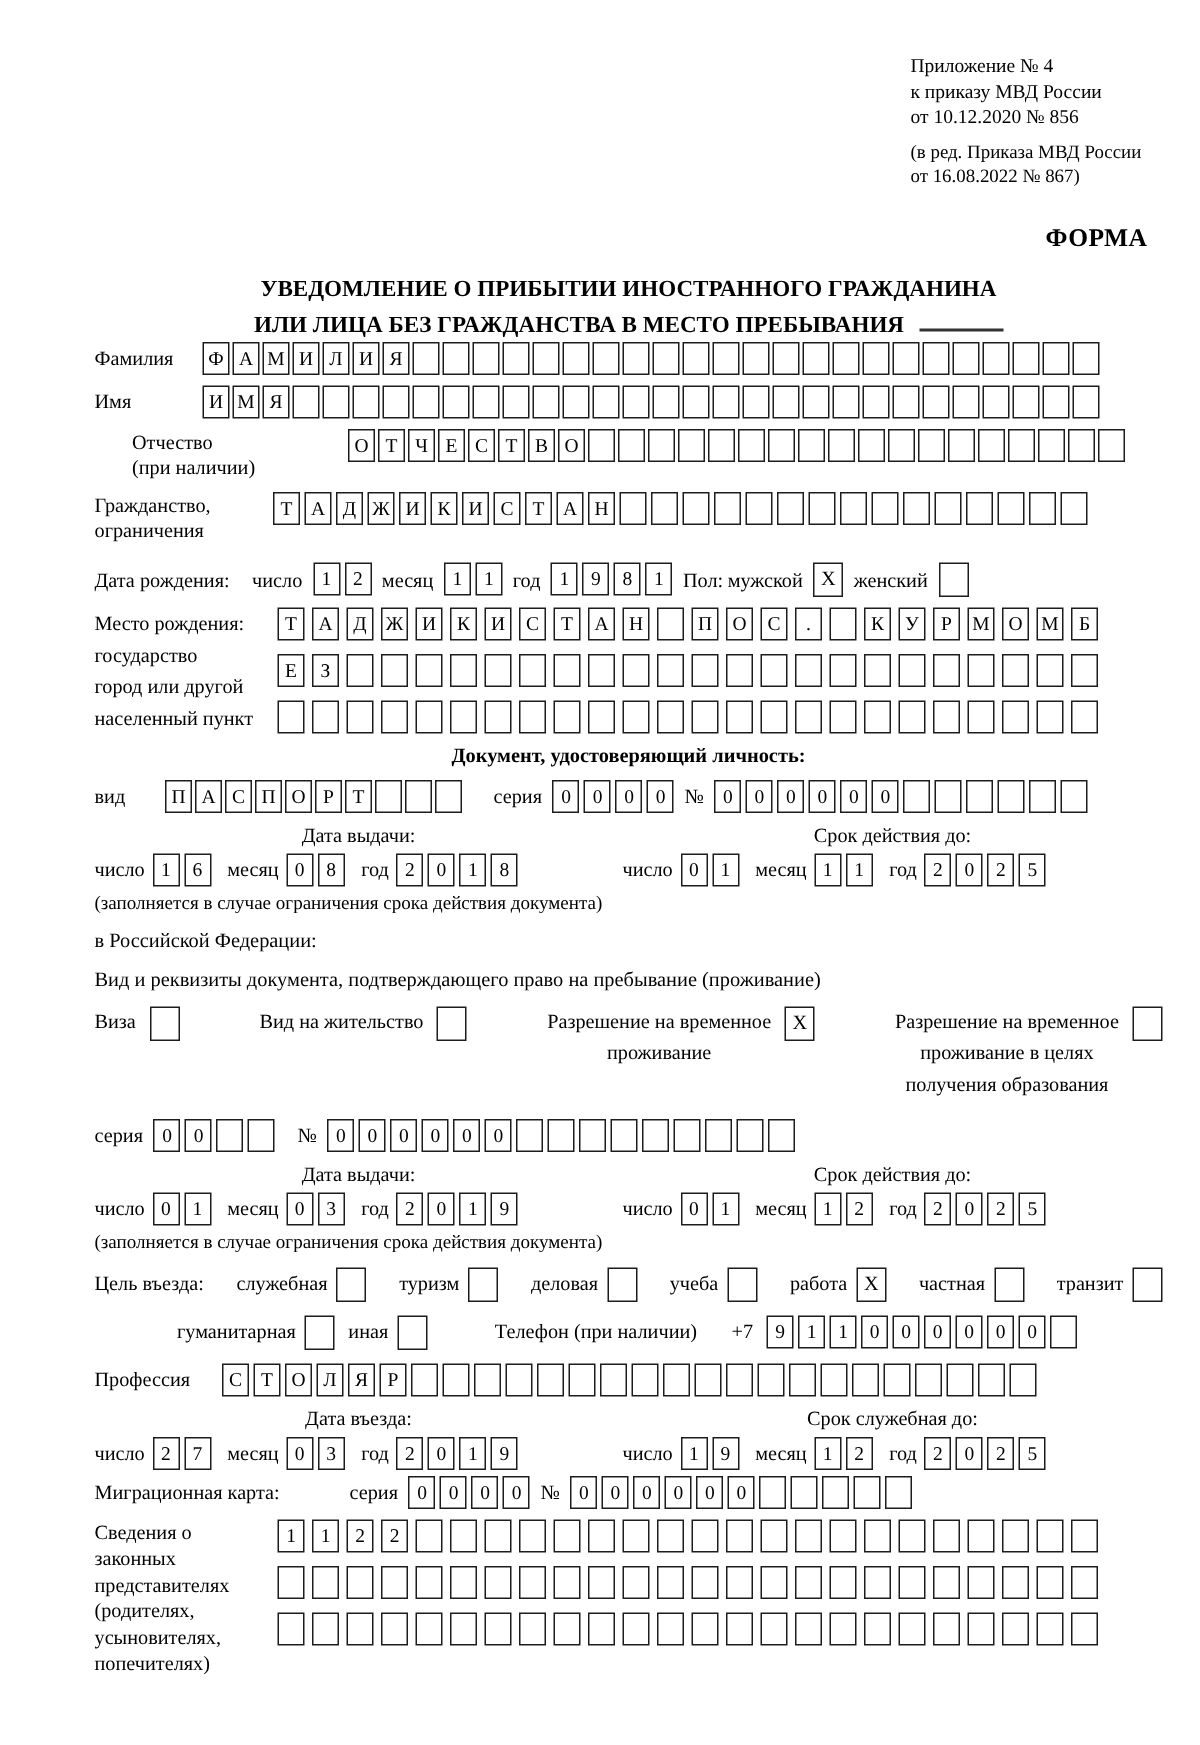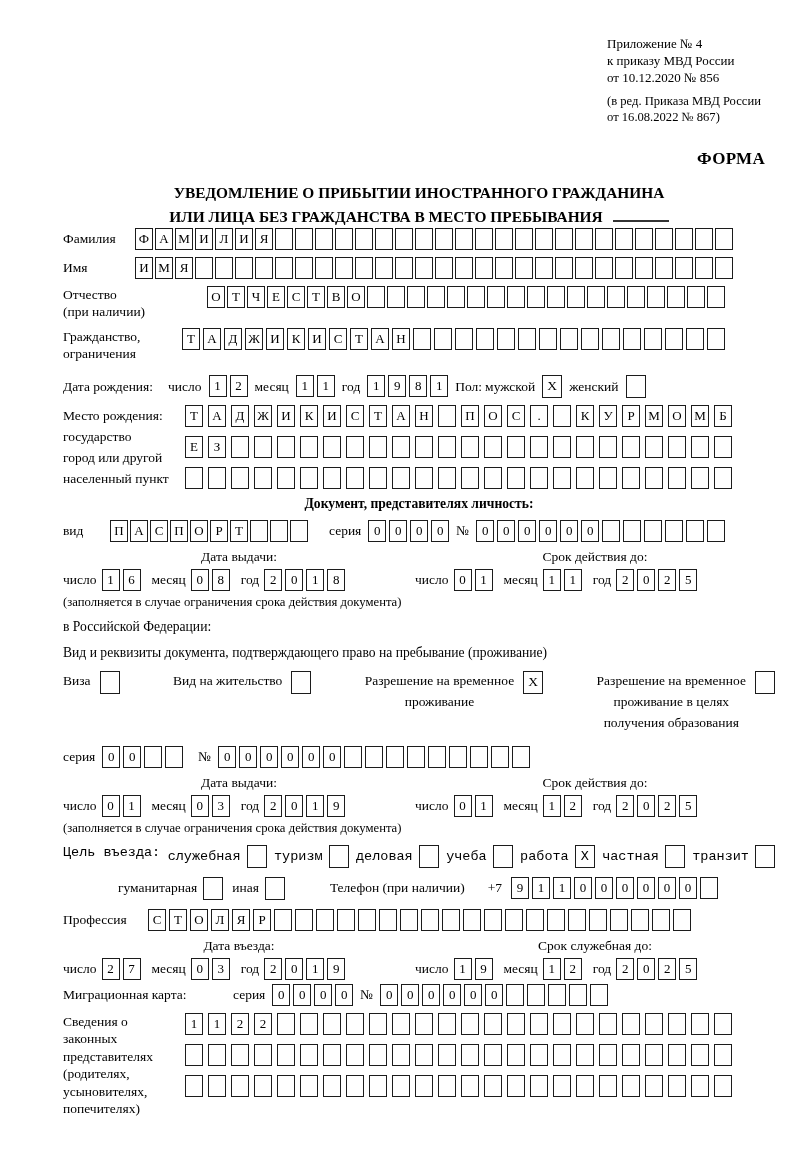--- a/index.html
+++ b/index.html
@@ -18,21 +18,21 @@
 
   .title { text-align: center; font-weight: bold; font-size: 15.4px; line-height: 1.5; margin-top: 6px; }
   .uline { display:inline-block; width: 56px; border-bottom: 2px solid #333; height: 12px; margin-left: 10px; }
   .sec { font-weight: bold; font-size: 14.1px; margin: 24px 0 18px; }
 
   
   .row  { display: flex; align-items: center; margin-bottom: 7px; gap: 7px; }
   .rowt { display: flex; align-items: flex-start; margin-bottom: 7px; gap: 7px; }
   .lbl  { font-size: 13.5px; line-height: 1.3; flex-shrink: 0; }
   .lh21 { line-height: 21px; }
-  .w65  { width: 65px; } .w144 { width: 137px; } .w112 { width: 112px; }
+  .w65  { width: 65px; } .w144 { width: 137px; margin-left: 25px; } .w112 { width: 112px; }
   .w115 { width: 115px; } .w47 { width: 40px; } .w163 { width: 163px; } .w85 { width: 78px; }
   .cells { display: flex; gap: 2px; }
   .cells.g3 { gap: 3px; } .cells.g5 { gap: 5px; }
   .cell {
     width: 16px; height: 20px; border: 1.6px solid #1c1c1c; background:#fff;
     display: inline-flex; align-items: center; justify-content: center;
     font-size: 13px; flex-shrink: 0;
   }
   .cb {
     width: 18px; height: 21px; border: 1.6px solid #1c1c1c; background:#fff;
@@ -49,21 +49,21 @@
   .dp-title { font-size: 13.5px; text-align: center; margin-bottom: 4px; }
   .dp-row { display: flex; align-items: center; gap: 5px; font-size: 13.5px; }
   .dp-row .dw { margin-left: 6px; }
   .note { font-size: 12.7px; text-align: left; margin: 0 0 9px; }
 
   .intro { font-size: 13.6px; margin: 4px 0 10px; }
   .opts { display: flex; align-items: flex-start; justify-content: space-between; margin: 2px 0 12px; }
   .opt { display: flex; align-items: flex-start; gap: 9px; }
   .opt .txt { font-size: 13.5px; text-align: center; line-height: 1.55; }
 
-  .purpose { display: flex; justify-content: space-between; margin-bottom: 9px; font-family: Liberation Mono, monospace; }
+  .purpose { display: flex; align-items: center; justify-content: space-between; margin-bottom: 9px; }
   .purpose .plabel { font-size: 13.5px; }
   .pitem { display: flex; align-items: center; gap: 6px; font-size: 13.5px; }
   .purpose2 { display: flex; align-items: center; gap: 9px; padding-left: 55px; margin-bottom: 9px; font-size: 13.5px; }
   .phone-lbl { margin-left: 36px; }
   .phone-pref { margin-left: 14px; }
 </style>
 </head>
 <body>
 
 <div class="page">
@@ -333,21 +333,21 @@
           <span class="cell"></span>
           <span class="cell"></span>
           <span class="cell"></span>
           <span class="cell"></span>
           <span class="cell"></span>
           <span class="cell"></span>
         </span>
     </span>
   </div>
 
-  <div class="doc-head">Документ, представителях личность:</div>
+  <div class="doc-head">Документ, удостоверяющий личность:</div>
   <div class="row">
     <span class="lbl w47">вид</span>
     <span class="cells">
         <span class="cell">П</span>
         <span class="cell">А</span>
         <span class="cell">С</span>
         <span class="cell">П</span>
         <span class="cell">О</span>
         <span class="cell">Р</span>
         <span class="cell">Т</span>

